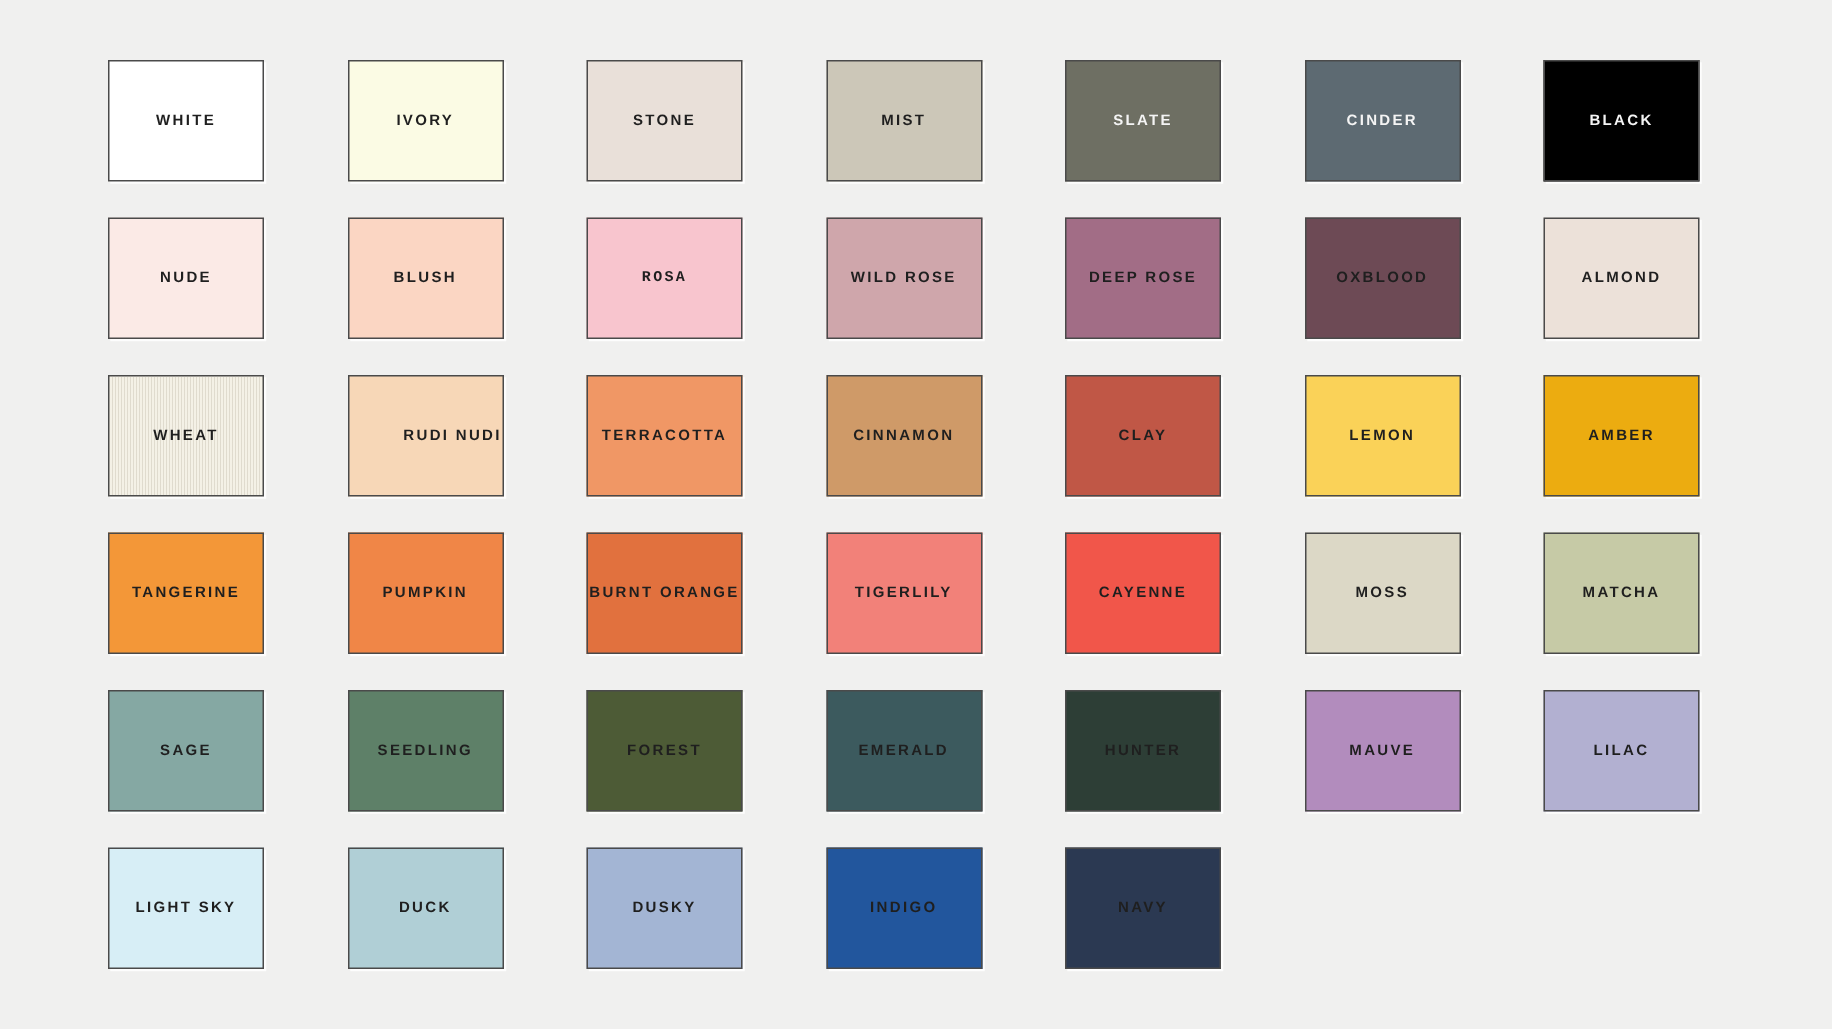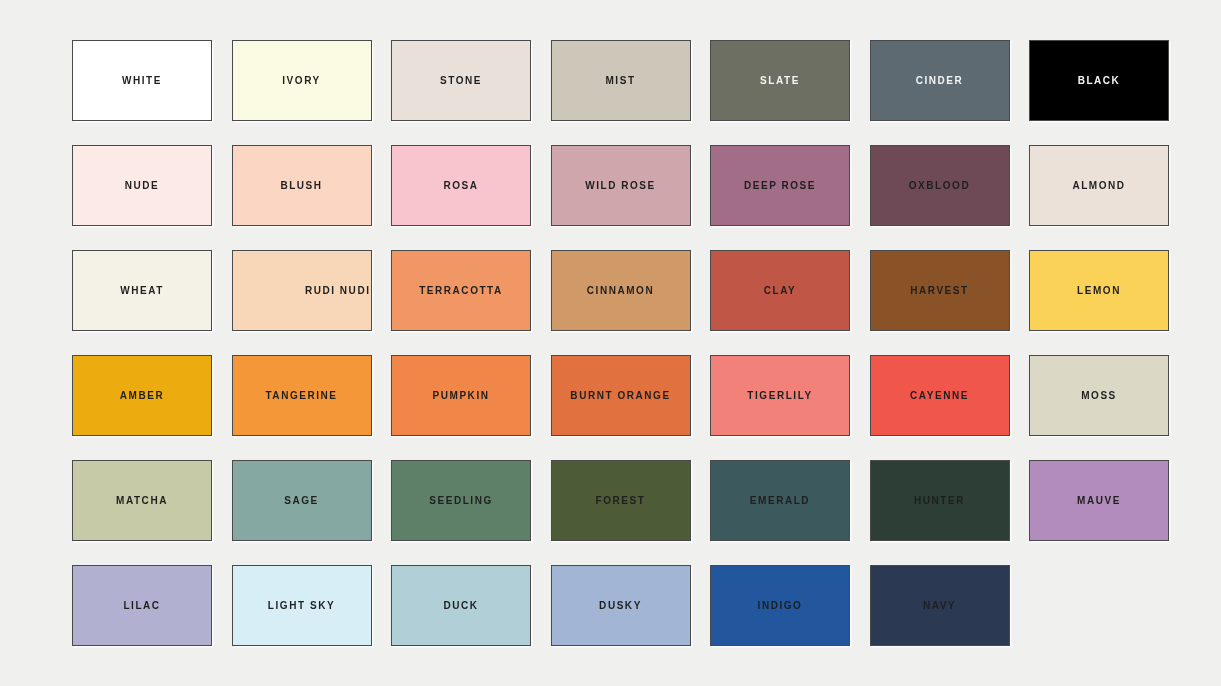--- a/index.html
+++ b/index.html
@@ -24,21 +24,21 @@
     grid-template-rows: repeat(6, 81px);
     column-gap: 39px;
     row-gap: 24px;
     justify-content: space-between;
     align-content: start;
   }
 
   .swatch {
     position: relative;
     box-sizing: border-box;
-    width: 140px;
+    width: 104px;
     height: 81px;
     border: 1.5px solid #4a4a4a;
     display: flex;
     align-items: center;
     justify-content: center;
     box-shadow: 1.5px 1.5px 0 rgba(255, 255, 255, 0.85);
     overflow: hidden;
   }
 
   .swatch-texture::after {
@@ -95,21 +95,21 @@
     </div>
     <div class="swatch" style="background: rgb(0, 0, 0); border-color: rgb(74, 74, 74);">
       <span class="swatch-label on-dark">BLACK</span>
     </div>
     <div class="swatch" style="background: rgb(251, 234, 230); border-color: rgb(74, 74, 74);">
       <span class="swatch-label">NUDE</span>
     </div>
     <div class="swatch" style="background: rgb(251, 214, 195); border-color: rgb(74, 74, 74);">
       <span class="swatch-label">BLUSH</span>
     </div>
-    <div class="swatch" style="background: rgb(248, 197, 206); border-color: rgb(74, 74, 74);">
+    <div class="swatch" style="background: rgb(248, 197, 206); border-color: rgb(74, 74, 74); font-family: Liberation Mono, monospace;">
       <span class="swatch-label">ROSA</span>
     </div>
     <div class="swatch" style="background: rgb(207, 166, 171); border-color: rgb(74, 74, 74);">
       <span class="swatch-label">WILD ROSE</span>
     </div>
     <div class="swatch" style="background: rgb(162, 109, 134); border-color: rgb(74, 74, 74);">
       <span class="swatch-label">DEEP ROSE</span>
     </div>
     <div class="swatch" style="background: rgb(109, 74, 85); border-color: rgb(74, 74, 74);">
       <span class="swatch-label">OXBLOOD</span>
@@ -125,23 +125,20 @@
     </div>
     <div class="swatch" style="background: rgb(240, 151, 101); border-color: rgb(74, 74, 74);">
       <span class="swatch-label">TERRACOTTA</span>
     </div>
     <div class="swatch" style="background: rgb(207, 154, 104); border-color: rgb(74, 74, 74);">
       <span class="swatch-label">CINNAMON</span>
     </div>
     <div class="swatch" style="background: rgb(192, 87, 70); border-color: rgb(74, 74, 74);">
       <span class="swatch-label">CLAY</span>
     </div>
-    <div class="swatch" style="background: rgb(138, 83, 39); border-color: rgb(74, 74, 74);">
-      <span class="swatch-label">HARVEST</span>
-    </div>
     <div class="swatch" style="background: rgb(250, 210, 88); border-color: rgb(74, 74, 74);">
       <span class="swatch-label">LEMON</span>
     </div>
     <div class="swatch" style="background: rgb(236, 172, 16); border-color: rgb(74, 74, 74);">
       <span class="swatch-label">AMBER</span>
     </div>
     <div class="swatch" style="background: rgb(243, 151, 56); border-color: rgb(74, 74, 74);">
       <span class="swatch-label">TANGERINE</span>
     </div>
     <div class="swatch" style="background: rgb(240, 134, 71); border-color: rgb(74, 74, 74);">

